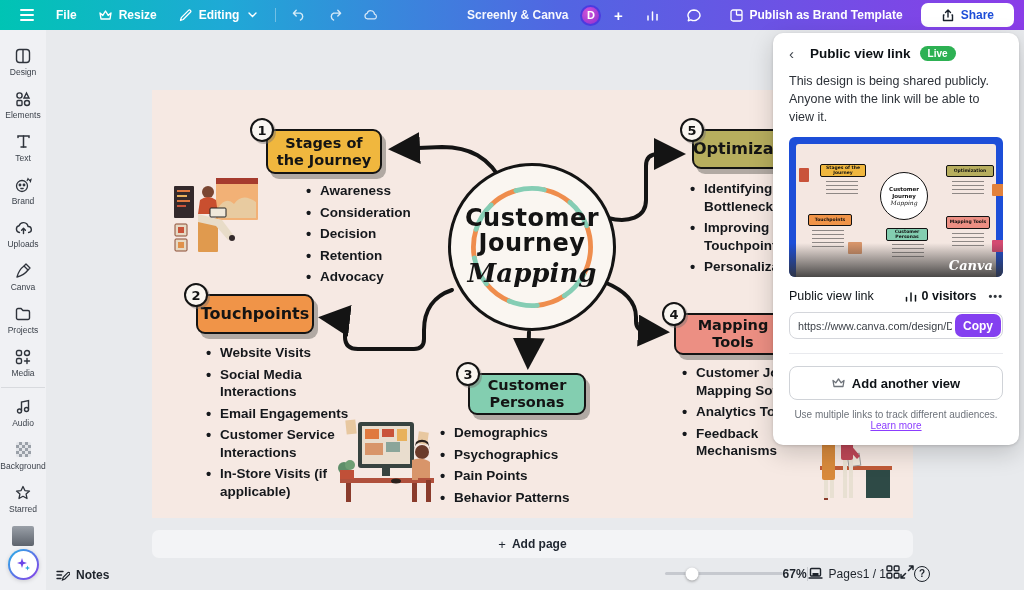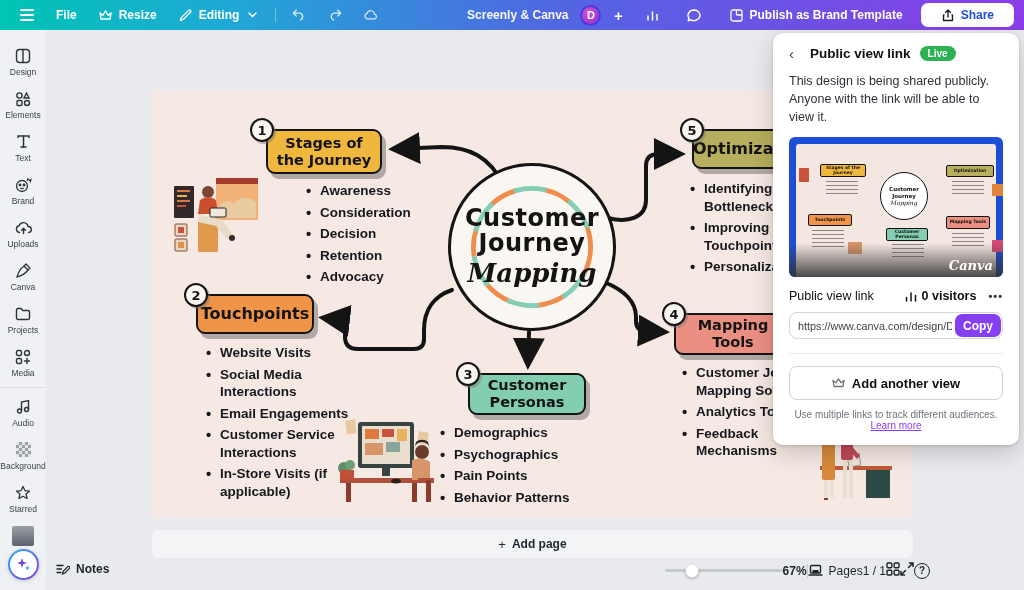--- a/index.html
+++ b/index.html
@@ -116,21 +116,21 @@
   .copy-btn { position:absolute; right:2px; top:2px; bottom:2px; width:46px; background:#8440f0; color:#fff;
      border:none; border-radius:7px; font-size:12px; font-weight:700; }
   .sp-divider { height:1px; background:#e9eaee; margin:14px 0 12px; }
   .add-link-btn { width:100%; height:34px; border:1px solid #d0d3d8; border-radius:8px; background:#fff;
      display:flex; align-items:center; justify-content:center; gap:7px; font-size:13px; font-weight:700; color:#0d1216; }
   .sp-foot { margin-top:9px; text-align:center; font-size:10px; color:#6e737b; }
   .sp-foot a { color:#8b3dff; text-decoration:underline; }
 
   
   .bottombar { position:absolute; left:0; bottom:0; width:944px; height:28px; z-index:30;
-     display:flex; align-items:flex-start; padding:0 14px 0 56px; font-size:12px; color:#1d232b; }
+     display:flex; align-items:flex-end; padding:0 14px 8px 56px; font-size:12px; color:#1d232b; }
   .notes { display:flex; align-items:center; gap:6px; font-weight:700; }
   .bb-right { margin-left:auto; display:flex; align-items:center; }
   .slider { width:118px; height:3px; background:#c6c9cf; border-radius:2px; position:relative; }
   .slider-thumb { position:absolute; left:23%; top:50%; transform:translate(-50%,-50%); width:13px; height:13px;
      border-radius:50%; background:#fff; box-shadow:0 1px 3px rgba(0,0,0,.35); }
   .zoom-val { font-weight:700; }
   .bb-divider { width:1px; height:14px; background:#c9ccd1; }
   .bb-group { display:flex; align-items:center; gap:6px; font-weight:400; }
   .help { width:16px; height:16px; border:1.5px solid #1d232b; border-radius:50%; display:flex; align-items:center;
      justify-content:center; font-size:10px; font-weight:700; }

